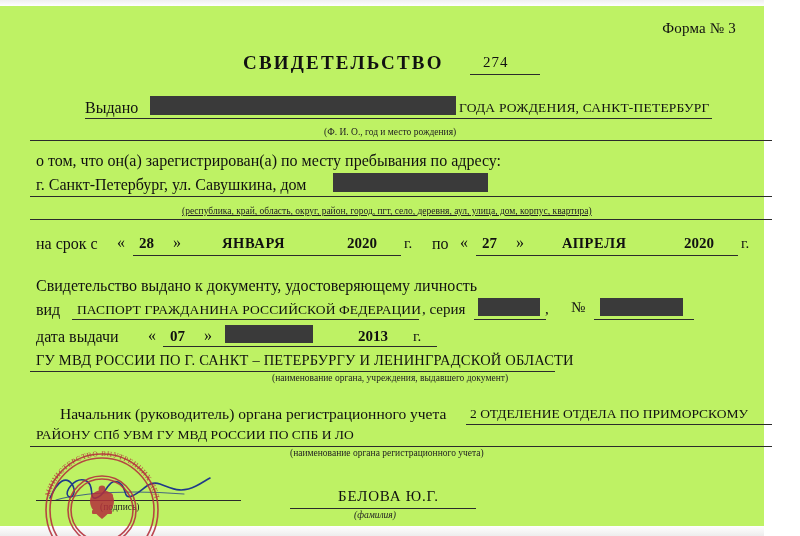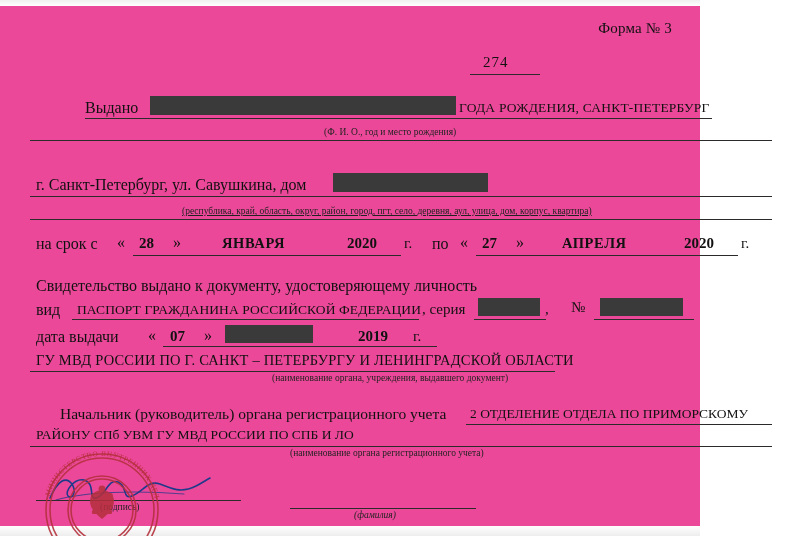--- a/index.html
+++ b/index.html
@@ -9,23 +9,23 @@
   body {
     width: 800px;
     height: 536px;
     background: #ffffff;
     font-family: "Liberation Serif", serif;
     color: #111111;
     overflow: hidden;
   }
   .page {
     position: relative;
-    width: 700px;
+    width: 764px;
     height: 536px;
-    background: #ec4899;
+    background: #bef264;
   }
   .line {
     position: absolute;
     height: 0;
     border-bottom: 1px solid #2b2b2b;
   }
   .redact {
     position: absolute;
     background: #3a3a3a;
   }
@@ -207,30 +207,32 @@
 </style>
 </head>
 <body>
 
 <div class="page">
 
   <div class="scan-edge-top"></div>
   <div class="scan-edge-bottom"></div>
 
   <div class="txt" id="form-no">Форма № 3</div>
+  <div class="txt" id="title-main">СВИДЕТЕЛЬСТВО</div>
   <div class="txt" id="cert-number">274</div>
   <div class="line" id="cert-number-line"></div>
 
   <div class="txt" id="issued-label">Выдано</div>
   <div class="redact" id="issued-redact"></div>
   <div class="txt" id="issued-tail">ГОДА РОЖДЕНИЯ, САНКТ-ПЕТЕРБУРГ</div>
   <div class="line" id="line-issued-1"></div>
   <div class="line" id="line-issued-2"></div>
   <div class="caption" id="cap-fio">(Ф. И. О., год и место рождения)</div>
 
+  <div class="txt" id="about-line">о том, что он(а) зарегистрирован(а) по месту пребывания по адресу:</div>
   <div class="txt" id="addr-line">г. Санкт-Петербург, ул. Савушкина, дом</div>
   <div class="redact" id="addr-redact"></div>
   <div class="line" id="line-addr-1"></div>
   <div class="line" id="line-addr-2"></div>
   <div class="caption" id="cap-addr">(республика, край, область, округ, район, город, пгт, село, деревня, аул, улица, дом, корпус, квартира)</div>
 
   <div class="txt" id="term-prefix">на срок с</div>
   <div class="txt" id="q1">«</div>
   <div class="txt" id="term-from-day">28</div>
   <div class="txt" id="q2">»</div>
@@ -259,21 +261,21 @@
   <div class="redact" id="num-redact"></div>
   <div class="line" id="line-vid"></div>
   <div class="line" id="line-ser"></div>
   <div class="line" id="line-num"></div>
 
   <div class="txt" id="date-label">дата выдачи</div>
   <div class="txt" id="q5">«</div>
   <div class="txt" id="date-day">07</div>
   <div class="txt" id="q6">»</div>
   <div class="redact" id="date-redact"></div>
-  <div class="txt" id="date-year">2019</div>
+  <div class="txt" id="date-year">2013</div>
   <div class="txt" id="g3">г.</div>
   <div class="line" id="line-date-1"></div>
   <div class="line" id="line-date-2"></div>
 
   <div class="txt" id="organ-line">ГУ  МВД  РОССИИ  ПО  Г. САНКТ – ПЕТЕРБУРГУ  И  ЛЕНИНГРАДСКОЙ ОБЛАСТИ</div>
   <div class="line" id="line-organ"></div>
   <div class="caption" id="cap-organ">(наименование органа, учреждения, выдавшего документ)</div>
 
   <div class="txt" id="chief-label">Начальник (руководитель) органа регистрационного учета</div>
   <div class="txt" id="chief-org-1">2 ОТДЕЛЕНИЕ ОТДЕЛА  ПО ПРИМОРСКОМУ</div>
@@ -282,20 +284,21 @@
   <div class="line" id="line-chief-2"></div>
   <div class="caption" id="cap-chief">(наименование органа регистрационного учета)</div>
 
   <svg id="signature" viewBox="0 0 170 36">
     <path d="M6 28 C14 10, 22 6, 28 14 C33 22, 28 30, 24 26 C20 22, 30 8, 40 10 C52 13, 44 30, 52 28 C62 26, 64 8, 74 12 C84 16, 78 30, 88 26 C100 21, 104 10, 116 14 C128 18, 136 24, 152 16 C158 13, 162 10, 166 8" fill="none" stroke="#1f3a8a" stroke-width="1.6" stroke-linecap="round"></path>
     <path d="M12 30 C40 22, 90 20, 140 24" fill="none" stroke="#1f3a8a" stroke-width="1.1" stroke-linecap="round" opacity="0.75"></path>
   </svg>
   <div class="line" id="line-sign"></div>
   <div class="caption" id="cap-signature">(подпись)</div>
 
+  <div class="txt" id="surname">БЕЛОВА Ю.Г.</div>
   <div class="line" id="line-surname"></div>
   <div class="caption" id="cap-surname">(фамилия)</div>
 
   <svg id="stamp" viewBox="0 0 148 118">
     <g stroke="#b4303c" fill="none" stroke-width="1.6" opacity="0.88">
       <circle cx="74" cy="62" r="56"></circle>
       <circle cx="74" cy="62" r="52"></circle>
       <circle cx="74" cy="62" r="34"></circle>
       <circle cx="74" cy="62" r="31"></circle>
     </g>

